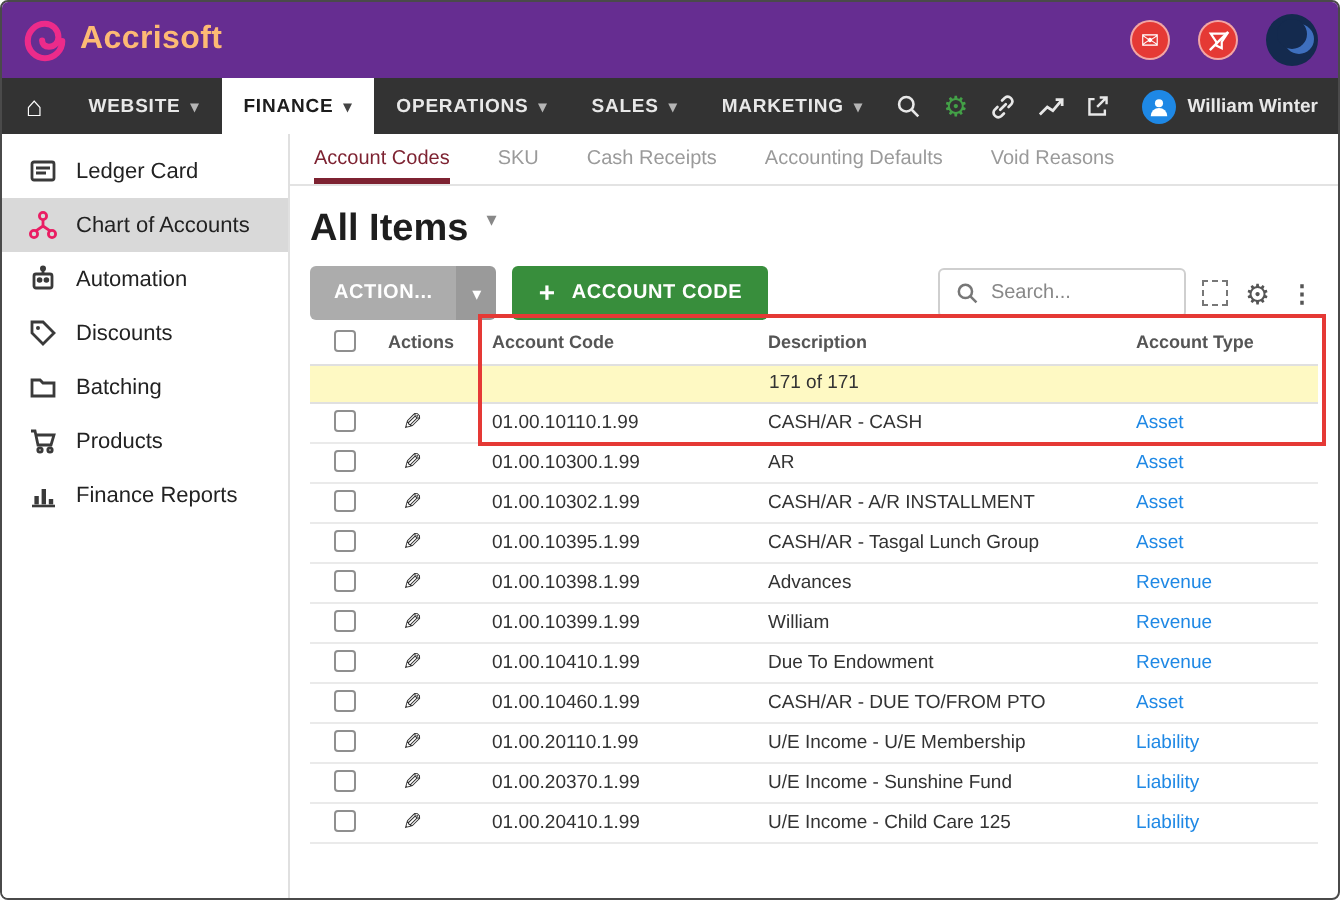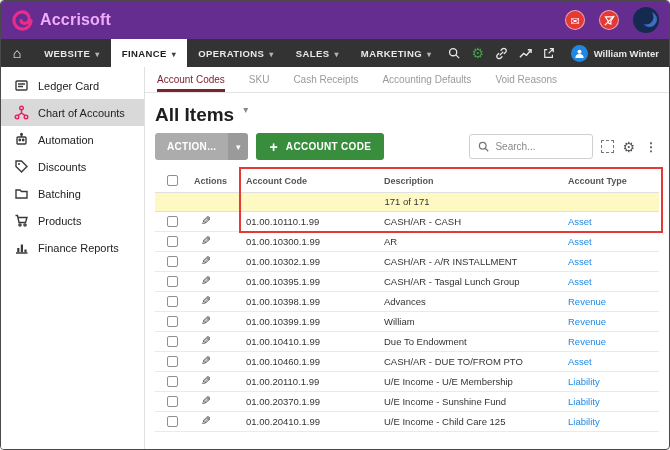--- a/index.html
+++ b/index.html
@@ -2,21 +2,21 @@
 <html><head>
 <meta charset="utf-8">
 <style>
   *{margin:0;padding:0;box-sizing:border-box}
   body{background:#fff;font-family:"Liberation Sans",sans-serif;padding:0}
   .app{position:relative;width:670px;height:450px;border:1px solid #4a4a4a;border-radius:4px;overflow:hidden;background:#fff}
 
   
   .topbar{height:38px;background:#662D91;display:flex;align-items:center;padding:0 10px;gap:6px}
   .brand{display:flex;align-items:center;gap:6px;cursor:pointer}
-  .brand-name{color:#f0abfc;font-size:16px;font-weight:700;letter-spacing:.2px}
+  .brand-name{color:#fdba74;font-size:16px;font-weight:700;letter-spacing:.2px}
   .topbar-spacer{flex:1}
   .circ{width:20px;height:20px;border-radius:50%;display:flex;align-items:center;justify-content:center;margin-left:8px;cursor:pointer;border:1px solid rgba(255,255,255,.55)}
   .circ.red{background:#E53935;color:#fff}
   .mail-glyph::before{content:"\2709";font-size:11px;line-height:1;color:#fff}
   .moon-wrap{margin-left:8px;cursor:pointer;display:flex}
 
   
   .navbar{height:28px;background:#333;display:flex;align-items:stretch;color:#e8e8e8}
   .nav-home{width:34px;display:flex;align-items:center;justify-content:center;cursor:pointer}
   .nav-home::before{content:"\2302";font-size:14px;color:#fff}
@@ -42,21 +42,21 @@
   .main{flex:1;padding:0 10px;overflow:hidden;min-width:0}
   .tabs{height:26px;display:flex;gap:24px;align-items:stretch;border-bottom:1px solid #E3E3E3;margin:0 -10px;padding:0 12px}
   .tab{font-size:10px;font-weight:400;color:#9A9A9A;display:flex;align-items:center;border-bottom:3px solid transparent;padding-top:3px;cursor:pointer;white-space:nowrap}
   .tab.active{color:#7D2231;border-bottom-color:#7D2231}
 
   .title-row{margin:11px 0 7px;display:flex;align-items:flex-start;gap:9px}
   .page-title{font-size:19px;font-weight:700;color:#1E1E1E}
   .title-caret{font-size:10px;color:#888;cursor:pointer}
   .title-caret::before{content:"\25BE"}
 
-  .toolbar{display:flex;align-items:center;gap:8px;margin-bottom:10px;height:27px}
+  .toolbar{display:flex;align-items:center;gap:8px;height:27px}
   .btn-action{display:flex;height:27px;border-radius:3px;overflow:hidden;cursor:pointer}
   .btn-action-main{background:#ACACAC;color:#fff;font-size:10px;font-weight:700;display:flex;align-items:center;padding:0 12px;letter-spacing:.3px}
   .btn-action-caret{background:#9A9A9A;width:20px;color:#fff;display:flex;align-items:center;justify-content:center}
   .btn-action-caret::before{content:"\25BE";font-size:9px}
   .btn-add{height:27px;background:#388E3C;border:none;border-radius:3px;color:#fff;font-size:10px;font-weight:700;display:flex;align-items:center;gap:8px;padding:0 13px;letter-spacing:.3px;cursor:pointer}
   .btn-add .plus::before{content:"+";font-size:14px;font-weight:700;line-height:1}
   .toolbar-spacer{flex:1}
   .searchbox{display:flex;align-items:center;gap:6px;border:1px solid #CFCFCF;border-radius:3px;height:25px;padding:0 8px;width:124px;background:#fff}
   .searchbox svg{flex-shrink:0;color:#777}
   .searchbox input{border:none;outline:none;width:100%;font-size:10px;color:#333;font-family:"Liberation Sans",sans-serif;background:transparent}

